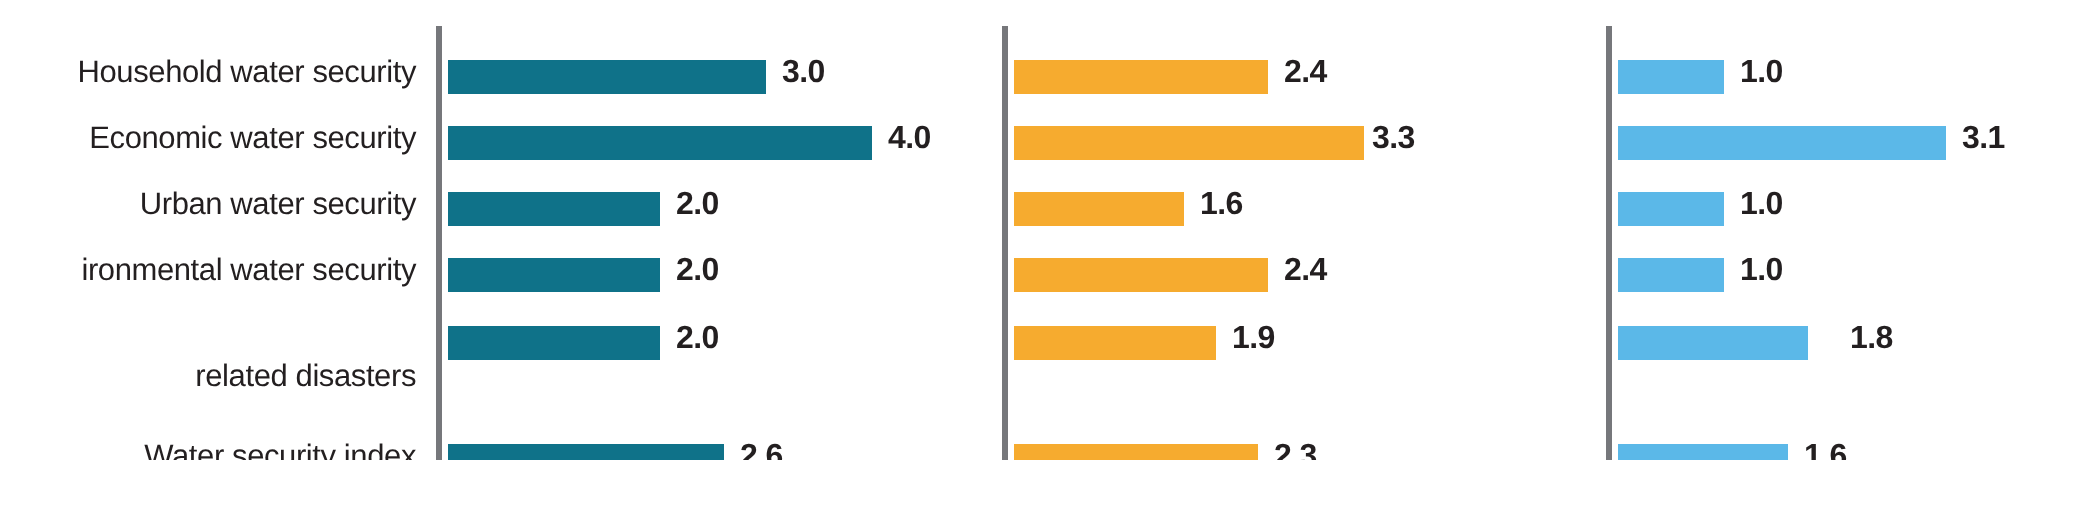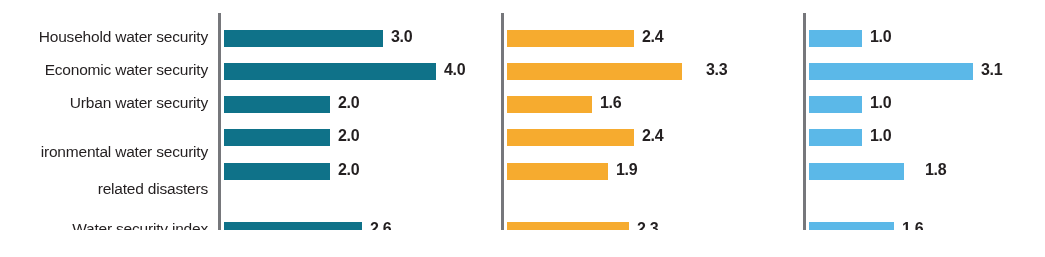--- a/index.html
+++ b/index.html
@@ -84,21 +84,21 @@
 </style>
 </head>
 <body>
 
 <div id="chart-root">
 
   <div class="label-col">
     <div class="cat-label" style="top:27px;">Household water security</div>
     <div class="cat-label" style="top:93px;">Urban water security</div>
     <div class="cat-label" style="top:60px;">Economic water security</div>
-    <div class="cat-label" style="top:142px;">ironmental water security</div>
+    <div class="cat-label" style="top:126px;">ironmental water security</div>
     <div class="cat-label two-line" style="top:160px;">
       <br>
       <span>related disasters</span>
     </div>
     <div class="cat-label bold" style="top:219px;">Water security index</div>
   </div>
 
   <div class="panel" style="left:218px;">
     <div class="axis-line"></div>
 
@@ -136,21 +136,21 @@
   <div class="panel" style="left:501px;">
     <div class="axis-line"></div>
 
     <div class="bar-track" style="top:30px;">
       <div class="bar" style="width:127px;background:#f6ab2f;"></div>
       <div class="bar-value" style="left:135px;">2.4</div>
     </div>
 
     <div class="bar-track" style="top:63px;">
       <div class="bar" style="width:175px;background:#f6ab2f;"></div>
-      <div class="bar-value" style="left:199px;">3.3</div>
+      <div class="bar-value" style="left:179px;">3.3</div>
     </div>
 
     <div class="bar-track" style="top:96px;">
       <div class="bar" style="width:85px;background:#f6ab2f;"></div>
       <div class="bar-value" style="left:93px;">1.6</div>
     </div>
 
     <div class="bar-track" style="top:129px;">
       <div class="bar" style="width:127px;background:#f6ab2f;"></div>
       <div class="bar-value" style="left:135px;">2.4</div>

